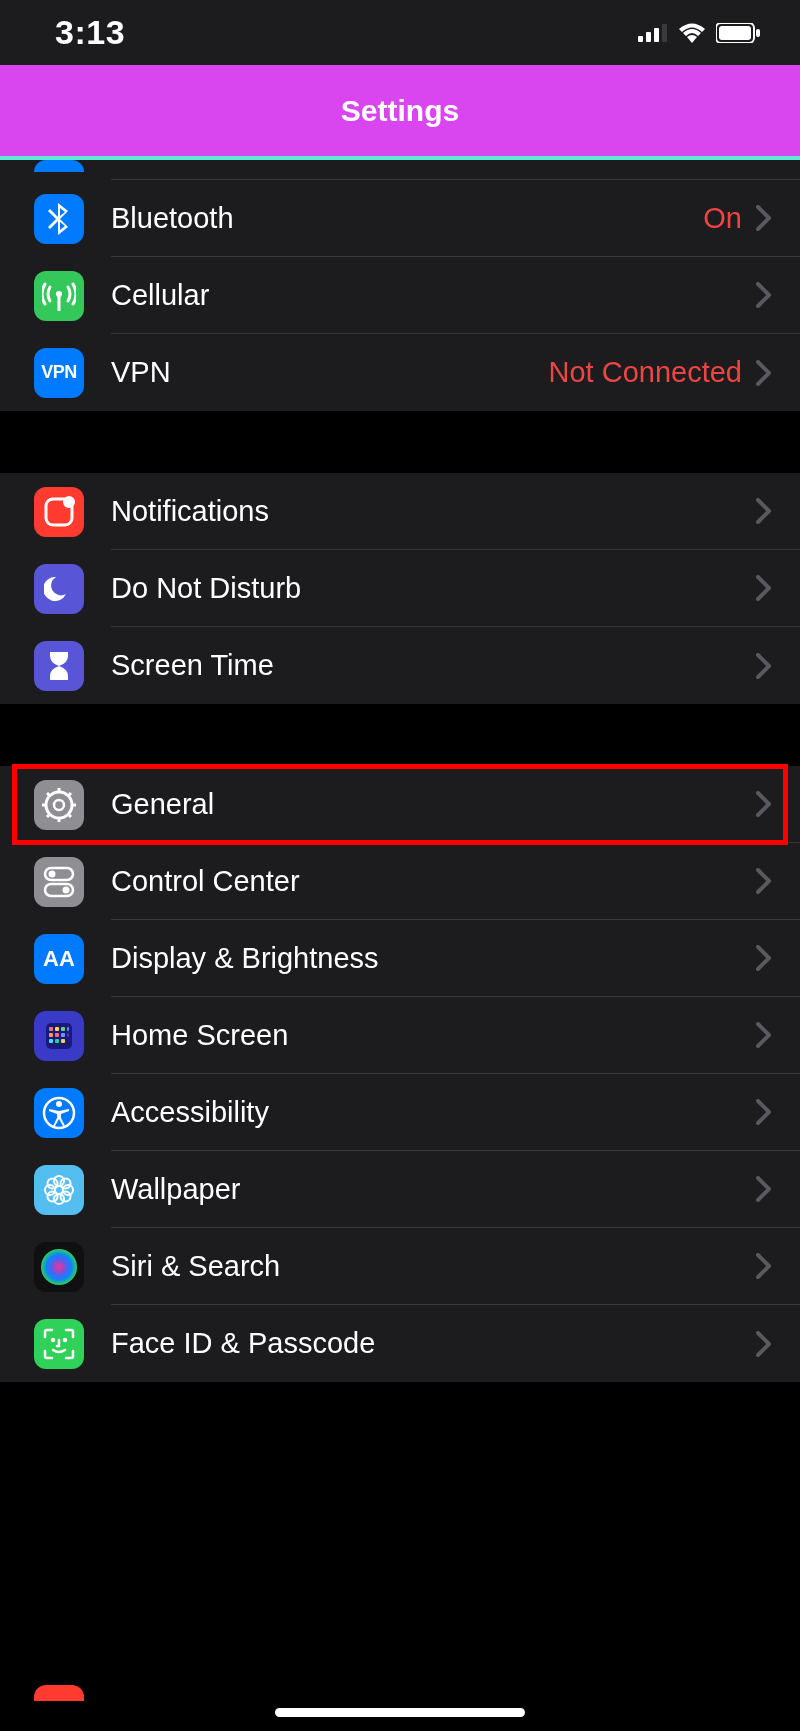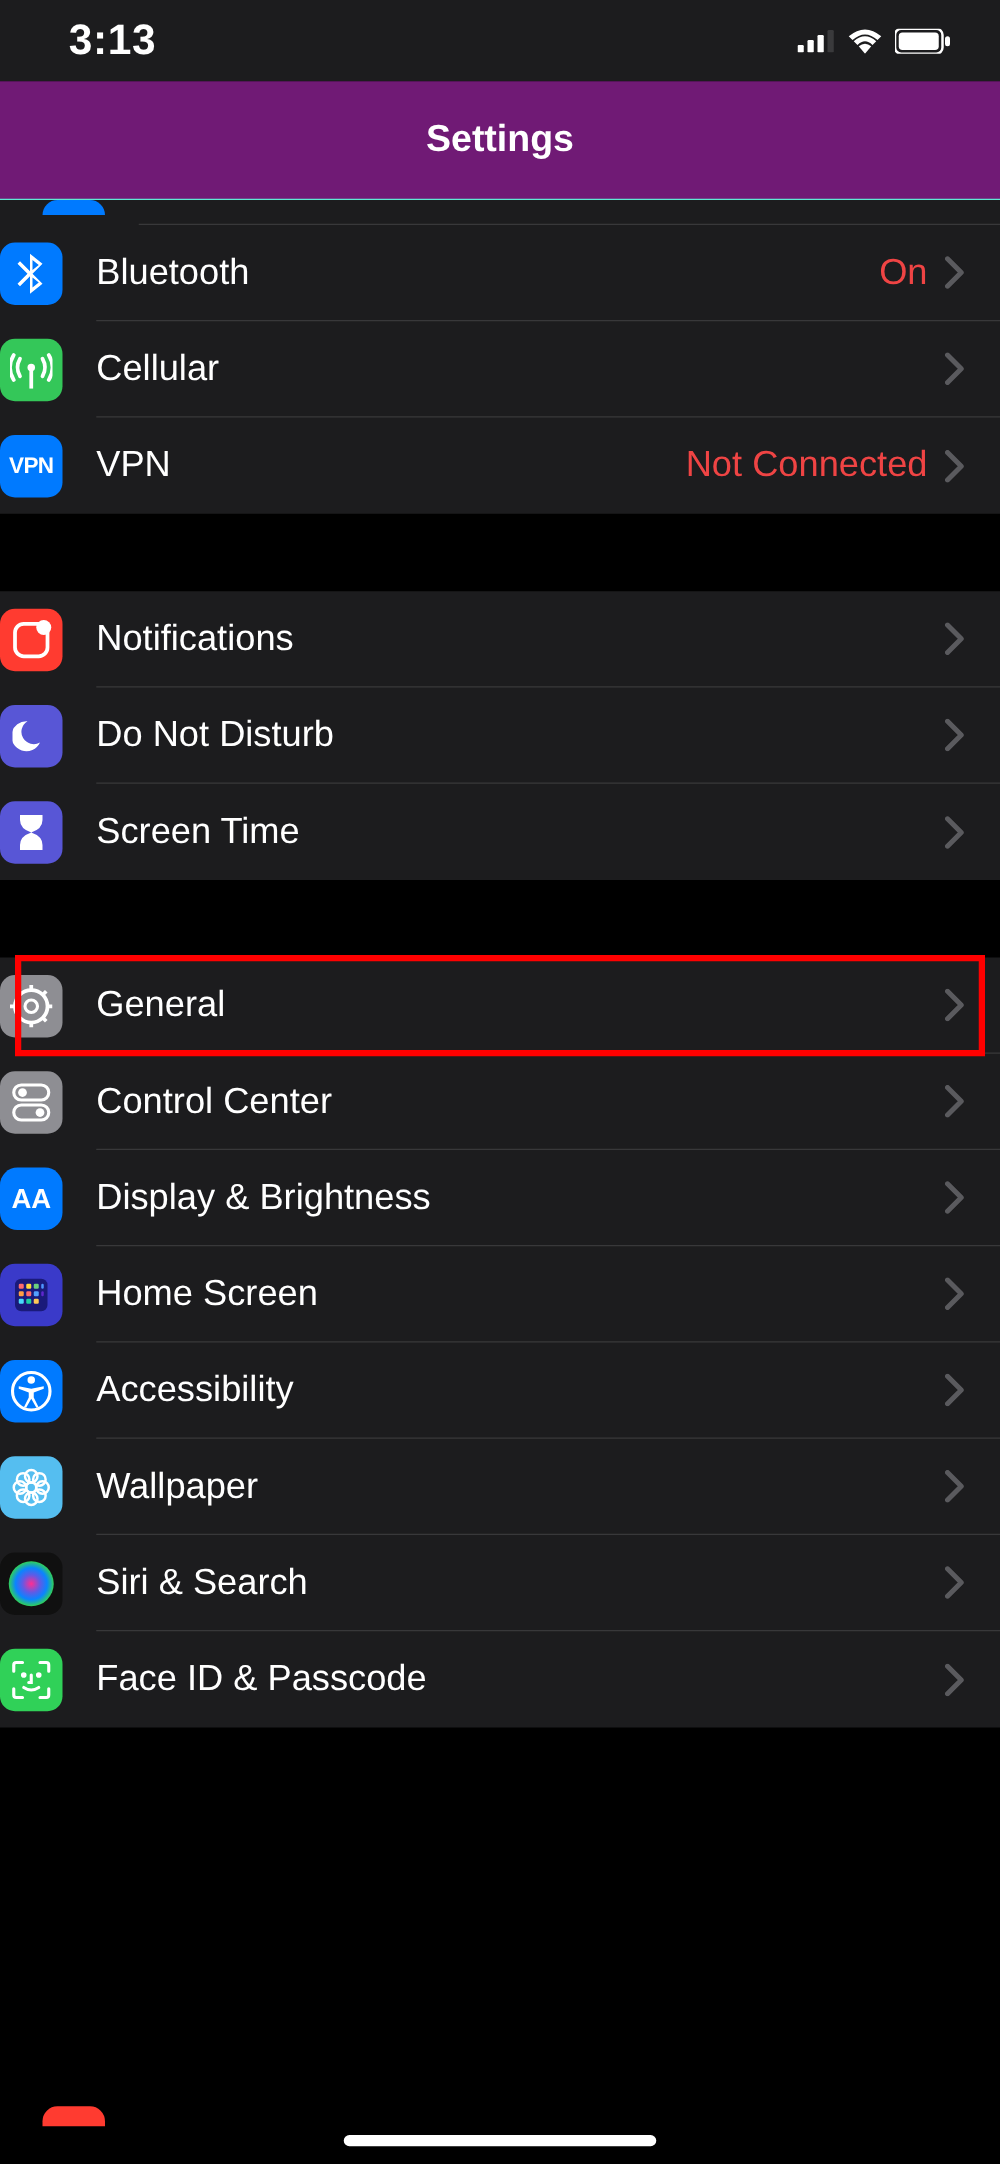--- a/index.html
+++ b/index.html
@@ -33,38 +33,39 @@
     .status-right {
       display: flex;
       align-items: center;
       gap: 10px;
     }
     .header {
       height: 95px;
       display: flex;
       align-items: center;
       justify-content: center;
-      background: #701a75;
-      border-bottom: 1px solid #5eead4;
+      background: #d946ef;
+      border-bottom: 4px solid #5eead4;
     }
     .header-title {
       font-size: 30px;
       font-weight: 600;
     }
     .group {
       background: #1c1c1e;
       margin-top: 0;
     }
     .group + .group {
       margin-top: 62px;
     }
     .row {
       display: flex;
       align-items: center;
       min-height: 77px;
+      padding-left: 34px;
       position: relative;
     }
     .row .icon-box {
       width: 50px;
       height: 50px;
       border-radius: 12px;
       display: flex;
       align-items: center;
       justify-content: center;
       flex: 0 0 50px;
@@ -364,21 +365,21 @@
           <span class="chevron">
             <svg width="16" height="26" viewBox="0 0 16 26">
               <path d="M2 2 L13 13 L2 24" stroke="#5a5a5e" stroke-width="4" fill="none" stroke-linecap="round" stroke-linejoin="round"></path>
             </svg>
           </span>
         </div>
     </div>
   </div>
 
   <div class="row">
-    <div class="icon-box ic-blue" style="font-size:22px;font-weight:700;border-radius:14px;">AA</div>
+    <div class="icon-box ic-blue" style="font-size:22px;font-weight:700;">AA</div>
     <div class="row-content">
       <span class="row-label">Display &amp; Brightness</span>
       <div class="row-right">
           <span class="chevron">
             <svg width="16" height="26" viewBox="0 0 16 26">
               <path d="M2 2 L13 13 L2 24" stroke="#5a5a5e" stroke-width="4" fill="none" stroke-linecap="round" stroke-linejoin="round"></path>
             </svg>
           </span>
         </div>
     </div>

